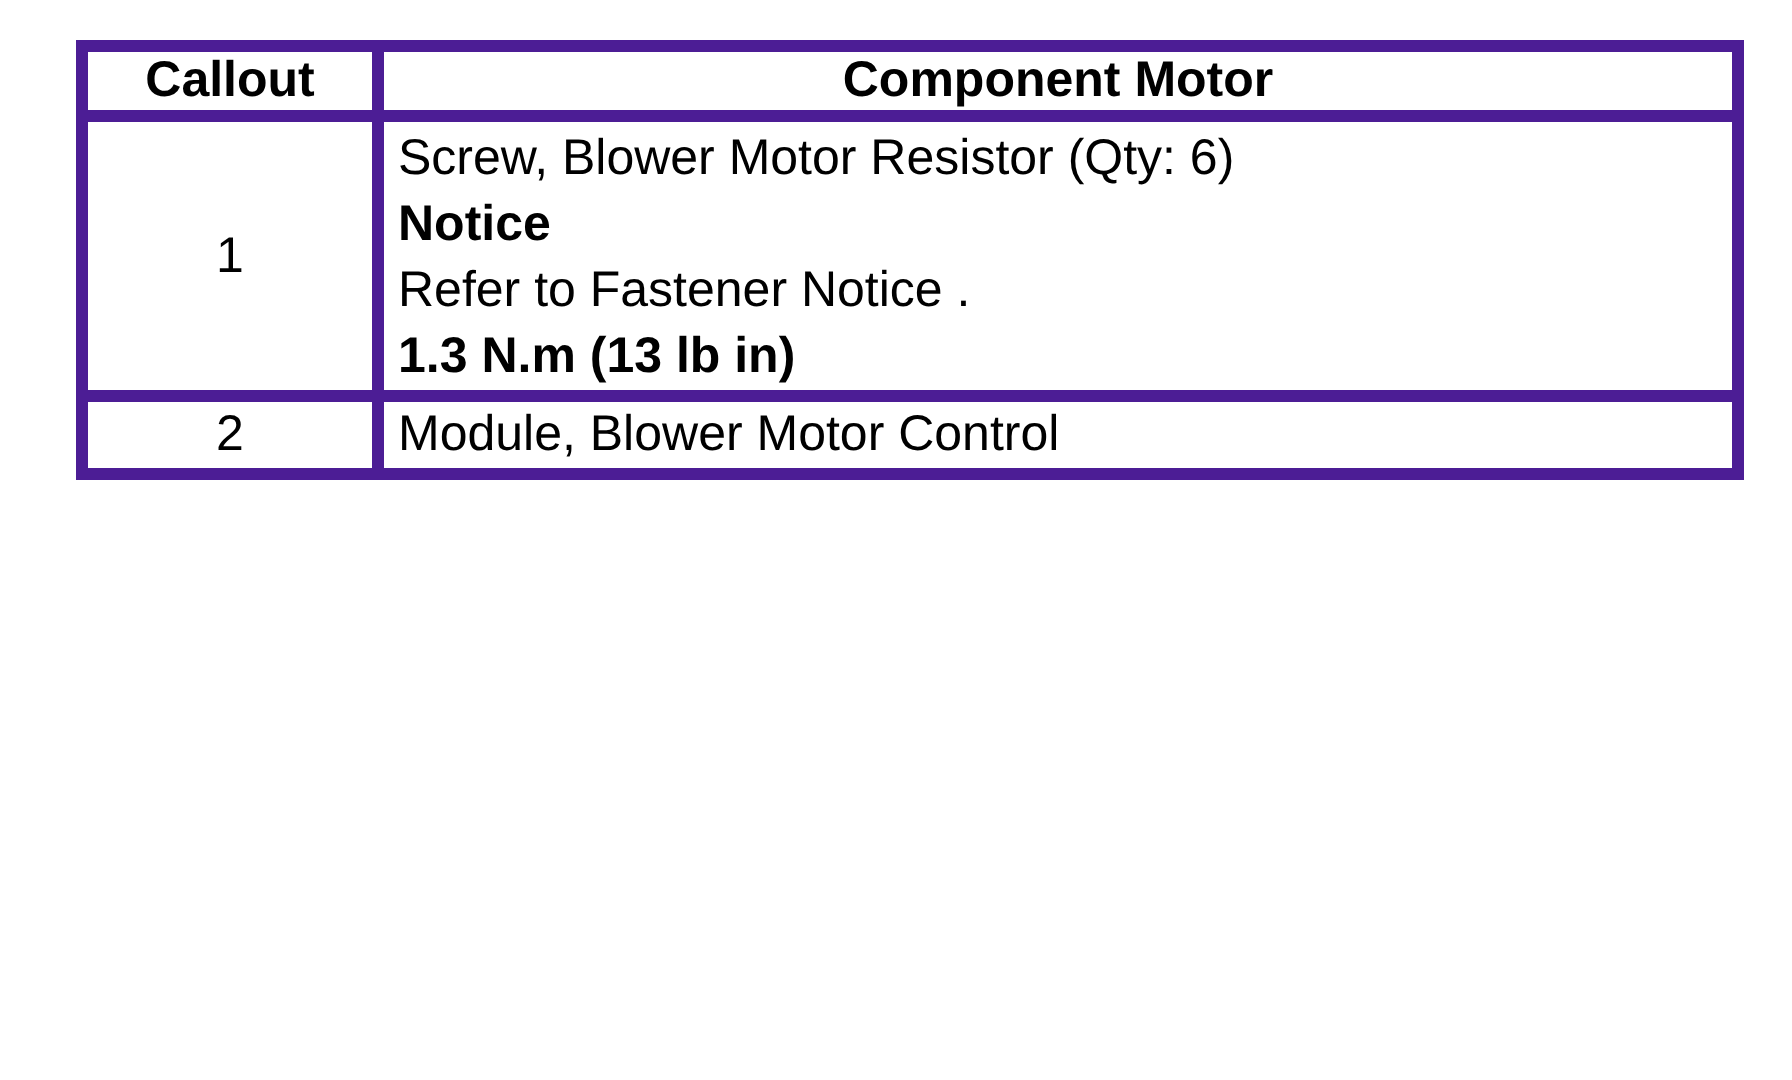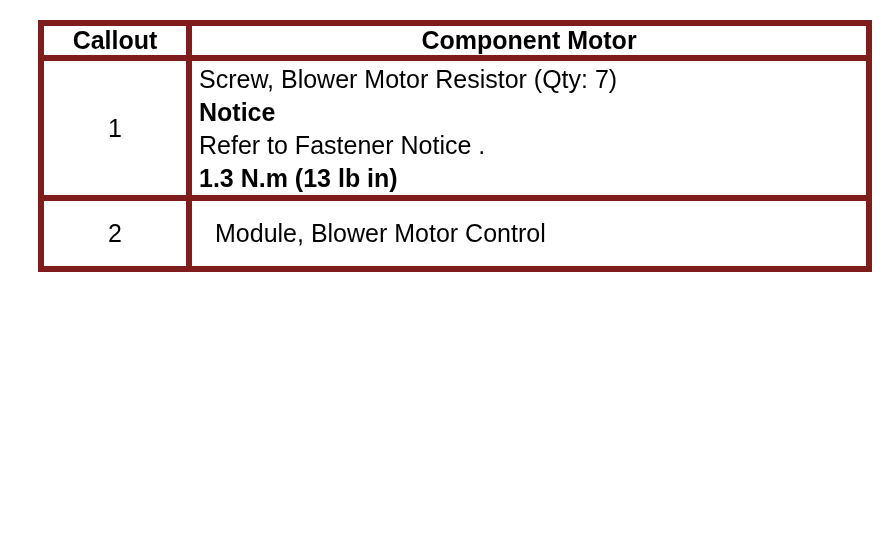--- a/index.html
+++ b/index.html
@@ -13,21 +13,21 @@
   }
   table.callout-table {
     position: absolute;
     left: 38px; top: 20px;
     width: 834px;
     border-collapse: collapse;
     table-layout: fixed;
   }
   .callout-table th,
   .callout-table td {
-    border: 6px solid #7f1d1d;
+    border: 6px solid #4c1d95;
     font-size: 25px;
     padding: 0;
   }
   col.c1 { width: 148px; }
   th.hdr {
     font-weight: bold;
     text-align: center;
     height: 33px;
     vertical-align: middle;
   }
@@ -62,41 +62,41 @@
     line-height: 33px;
     white-space: nowrap;
   }
   .comp-cell p + p { }
   .bold { font-weight: bold; }
   td.comp-cell-single {
     vertical-align: middle;
     height: 35px;
     padding: 0 4px 0 7px;
   }
-  .comp-cell-single p { margin: 16px; line-height: 33px; white-space: nowrap; }
+  .comp-cell-single p { margin: 0; line-height: 33px; white-space: nowrap; }
 </style>
 </head>
 <body>
 
 <table class="callout-table">
   <colgroup>
     <col class="c1">
     <col class="c2">
   </colgroup>
   <tbody>
     <tr>
       <th class="hdr">Callout</th>
       <th class="hdr">Component Motor</th>
     </tr>
 
 
     <tr>
       <td class="callout-cell">1</td>
       <td class="comp-cell">
-        <p>Screw, Blower Motor Resistor (Qty: 7)</p>
+        <p>Screw, Blower Motor Resistor (Qty: 6)</p>
         <p class="bold">Notice</p>
         <p>Refer to Fastener Notice .</p>
         <p class="bold">1.3 N.m (13 lb in)</p>
       </td>
     </tr>
 
     <tr>
       <td class="callout-cell">2</td>
       <td class="comp-cell-single">
         <p>Module, Blower Motor Control</p>

